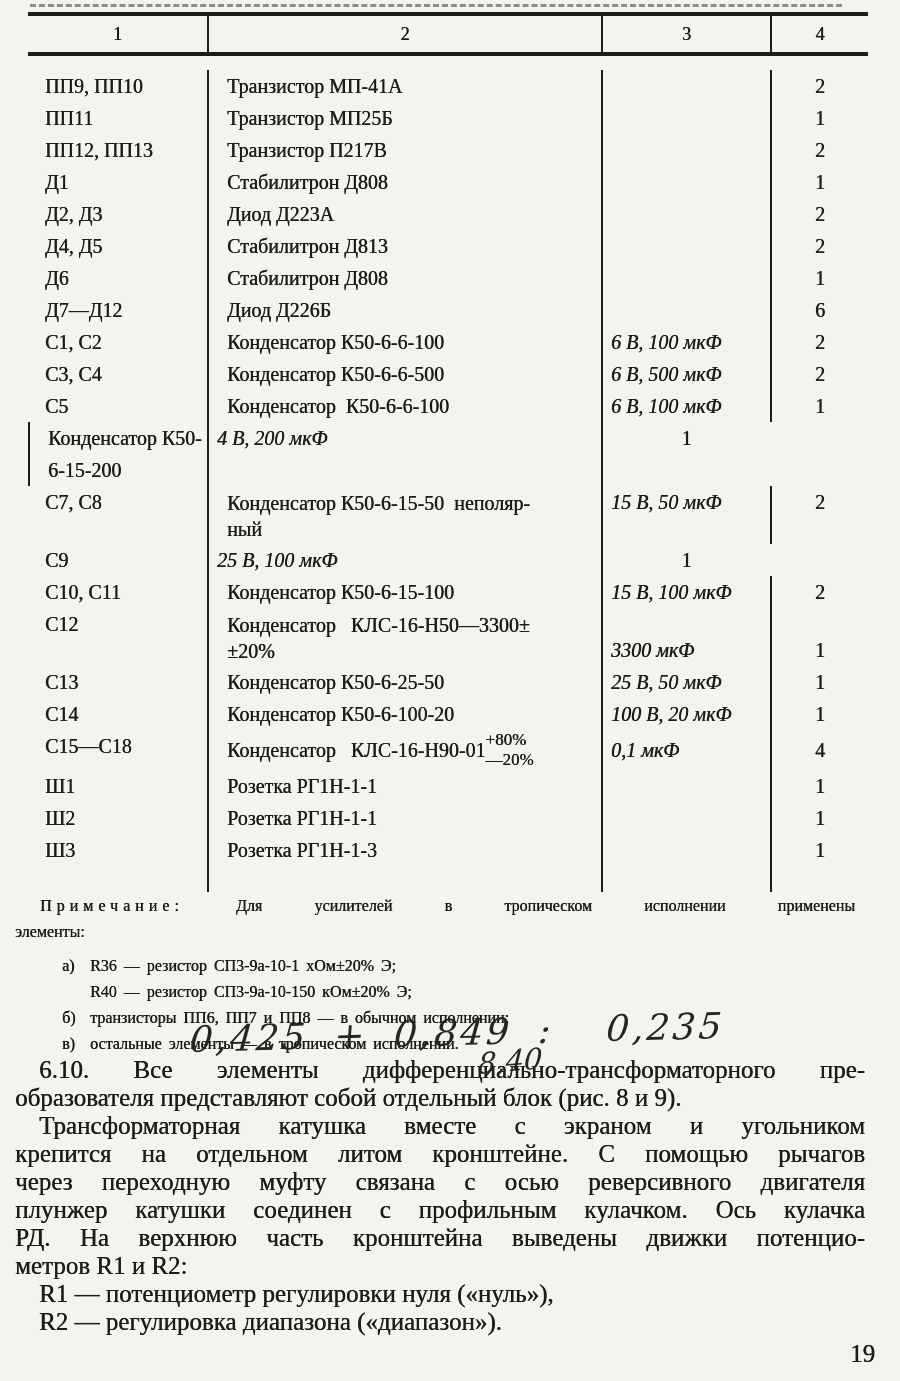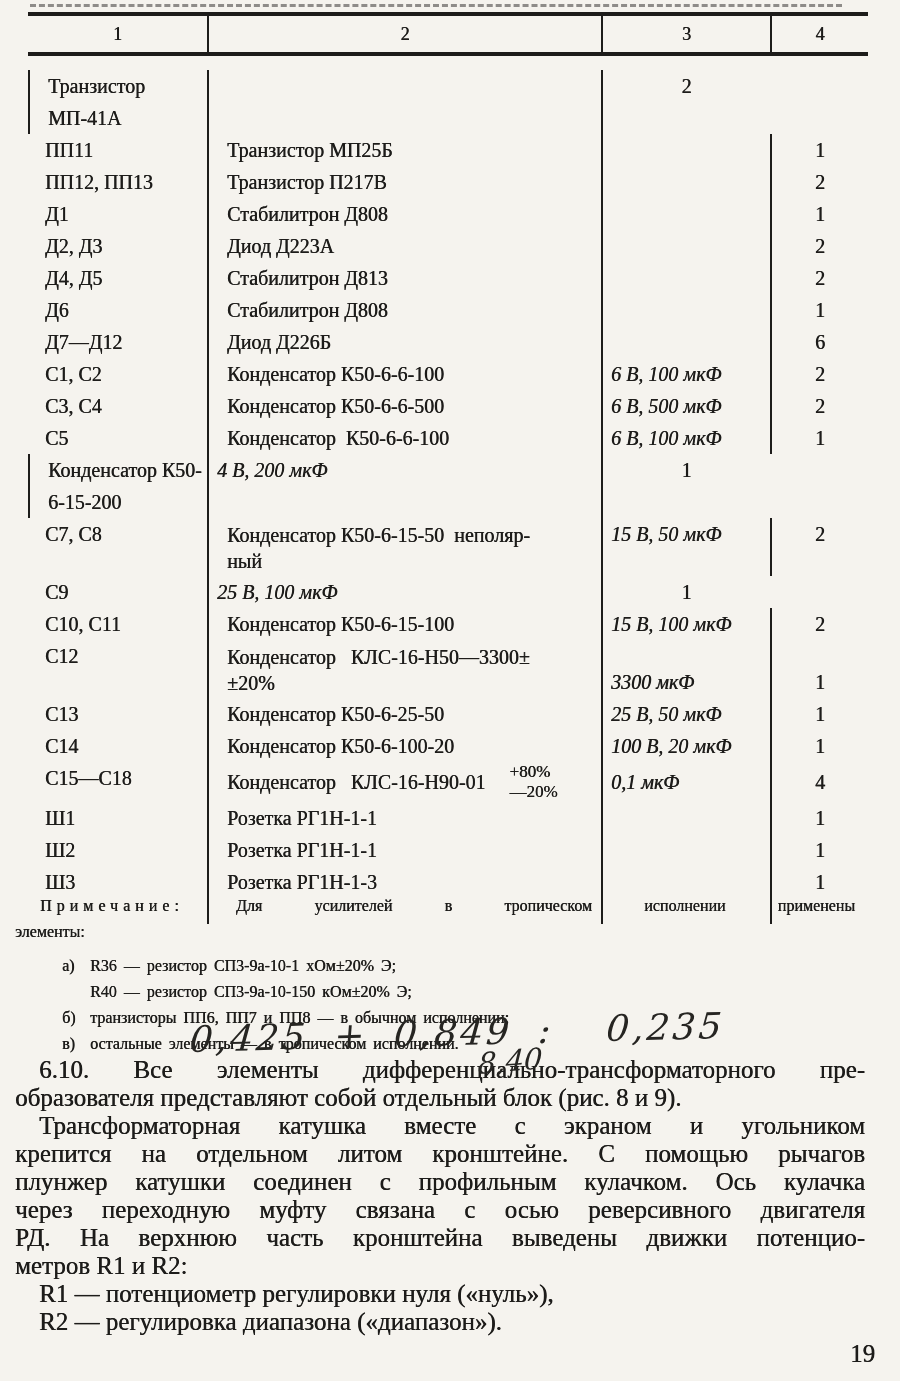--- a/index.html
+++ b/index.html
@@ -29,21 +29,21 @@
   .hcell{text-align:center;font-size:18px;height:100%;line-height:36px;}
   .hcell:nth-child(n+2){border-left:2px solid var(--ink);}
   .tbody{padding-top:14px;}
   .trow{display:grid;grid-template-columns:179px 394px 169px 98px;min-height:32px;}
   .tcell{line-height:32px;}
   .c1{padding-left:17px;}
   .c2{padding-left:18px;border-left:2px solid var(--ink);}
   .c3{padding-left:8px;border-left:2px solid var(--ink);font-style:italic;}
   .c4{text-align:center;border-left:2px solid var(--ink);}
   .ml{line-height:26px;padding-top:4px;padding-bottom:2px;}
-  .stack{display:inline-block;vertical-align:middle;font-size:17px;line-height:20px;margin-left:24px;text-align:left;}
+  .stack{display:inline-block;vertical-align:middle;font-size:17px;line-height:20px;margin-left:0;text-align:left;}
   .trow.spec-bottom .c3{display:flex;align-items:flex-end;line-height:26px;padding-bottom:3px;}
   .trow.spec-bottom .c4{display:flex;align-items:flex-end;justify-content:center;line-height:26px;padding-bottom:3px;text-align:center;}
   .trow.tall-center .c2{display:flex;align-items:center;line-height:24px;}
   .trow.tall-center .c3{display:flex;align-items:center;line-height:24px;}
   .trow.tall-center .c4{display:flex;align-items:center;justify-content:center;line-height:24px;}
   .trow.spacer{min-height:26px;}
 
   
   .note{position:absolute;top:893px;left:15px;width:840px;font-size:16px;line-height:26px;}
   .note-intro{text-align:justify;text-align-last:justify;text-indent:25px;}
@@ -79,20 +79,21 @@
 
   <div class="table-wrap">
     <div class="thead">
         <div class="hcell">1</div>
         <div class="hcell">2</div>
         <div class="hcell">3</div>
         <div class="hcell">4</div>
       </div>
     <div class="tbody">
         <div class="trow">
+          <div class="tcell c1">ПП9, ПП10</div>
           <div class="tcell c2">Транзистор МП-41А</div>
           <div class="tcell c3"></div>
           <div class="tcell c4">2</div>
         </div>
         <div class="trow">
           <div class="tcell c1">ПП11</div>
           <div class="tcell c2">Транзистор МП25Б</div>
           <div class="tcell c3"></div>
           <div class="tcell c4">1</div>
         </div>
@@ -241,22 +242,22 @@
   </div>
 
   <div class="handwriting hw1">0,425 + 0,849 :&nbsp; 0,235</div>
   <div class="handwriting hw2">8,40</div>
 
   <div class="bodytext">
       <div class="line just indent">6.10. Все элементы дифференциально-трансформаторного пре-</div>
       <div class="line">образователя представляют собой отдельный блок (рис. 8 и 9).</div>
       <div class="line just indent">Трансформаторная катушка вместе с экраном и угольником</div>
       <div class="line just">крепится на отдельном литом кронштейне. С помощью рычагов</div>
+      <div class="line just">через переходную муфту связана с осью реверсивного двигателя</div>
       <div class="line just">плунжер катушки соединен с профильным кулачком. Ось кулачка</div>
-      <div class="line just">через переходную муфту связана с осью реверсивного двигателя</div>
       <div class="line just">РД. На верхнюю часть кронштейна выведены движки потенцио-</div>
       <div class="line">метров R1 и R2:</div>
       <div class="line indent">R1 — потенциометр регулировки нуля («нуль»),</div>
       <div class="line indent">R2 — регулировка диапазона («диапазон»).</div>
     </div>
 
   <div class="pagenum">19</div>
 
 </div>
 

